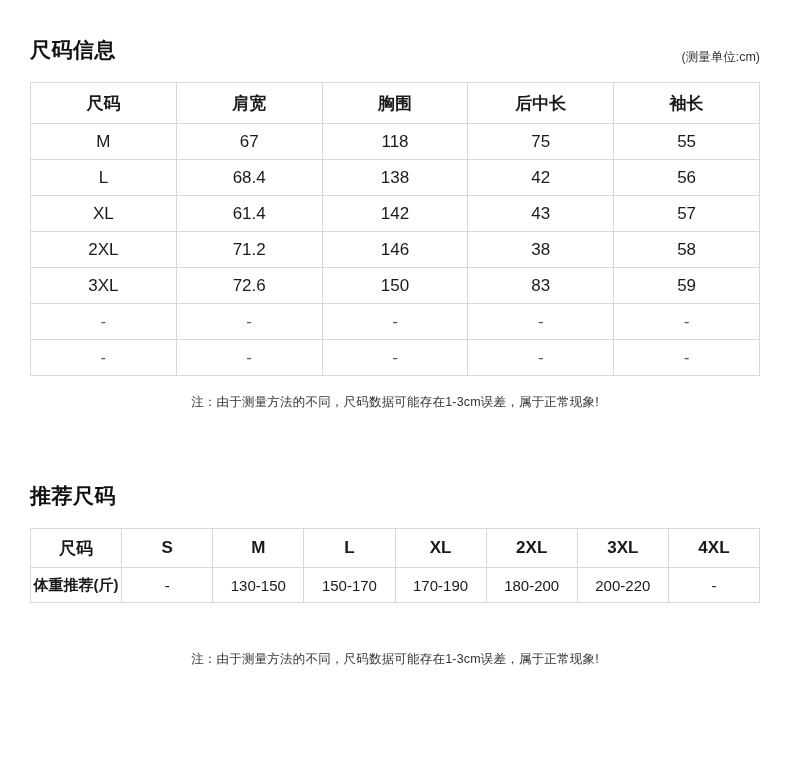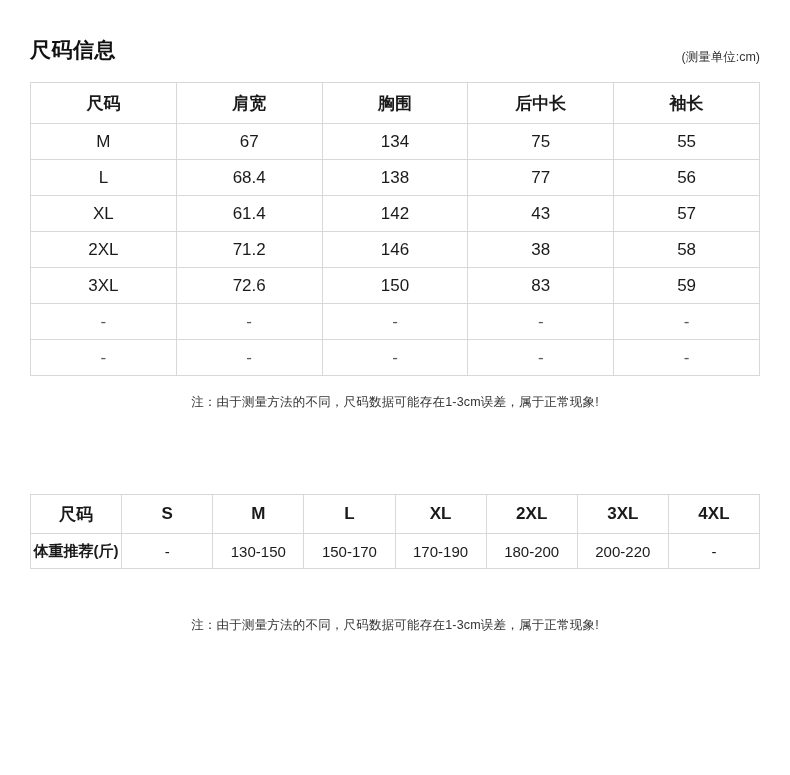--- a/index.html
+++ b/index.html
@@ -149,29 +149,29 @@
           <th>肩宽</th>
           <th>胸围</th>
           <th>后中长</th>
           <th>袖长</th>
         </tr>
       </thead>
       <tbody>
         <tr>
           <td>M</td>
           <td>67</td>
-          <td>134</td>
+          <td>118</td>
           <td>75</td>
           <td>55</td>
         </tr>
         <tr>
           <td>L</td>
           <td>68.4</td>
           <td>138</td>
-          <td>77</td>
+          <td>42</td>
           <td>56</td>
         </tr>
         <tr>
           <td>XL</td>
           <td>61.4</td>
           <td>142</td>
           <td>43</td>
           <td>57</td>
         </tr>
         <tr>
@@ -202,20 +202,23 @@
           <td>-</td>
           <td>-</td>
         </tr>
       </tbody>
     </table>
 
     <div class="note">注：由于测量方法的不同，尺码数据可能存在1-3cm误差，属于正常现象!</div>
   </div>
 
   <div class="section-2">
+    <div class="heading-row">
+      <span class="heading">推荐尺码</span>
+    </div>
 
     <table class="rec-table">
       <thead>
         <tr>
           <th class="first-col">尺码</th>
           <th>S</th>
           <th>M</th>
           <th>L</th>
           <th>XL</th>
           <th>2XL</th>

